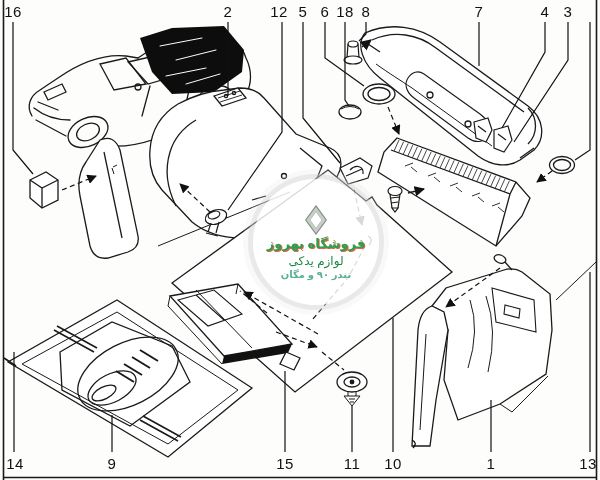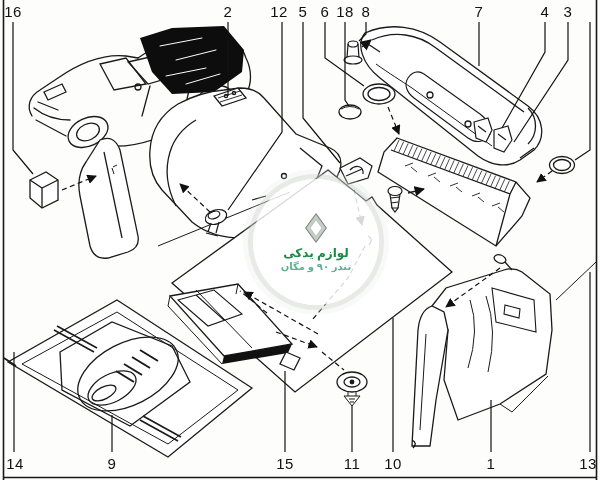--- a/index.html
+++ b/index.html
@@ -13,21 +13,21 @@
   #wm{position:absolute;left:253px;top:179px;width:126px;height:126px;border-radius:50%;
       background:rgba(255,255,255,.84);
       box-shadow:0 0 0 5px rgba(205,210,205,.38),0 0 0 10px rgba(225,228,225,.22);
       display:flex;flex-direction:column;align-items:center;justify-content:center;
       text-align:center;z-index:5;}
   #wm .store{direction:rtl;font-size:13px;font-weight:bold;color:#2f9e4c;
       text-shadow:1px 1px 0 rgba(211,76,40,.85);margin-top:1px;}
   #wm .banner{margin-top:2px;background:#34a257;border-radius:8px;padding:1px 7px;
       color:#fff;font-size:12.5px;font-weight:bold;font-style:italic;
       text-shadow:0 1px 1px rgba(0,0,0,.4);}
-  #wm .l1{direction:rtl;font-size:12px;font-weight:bold;color:#1d8a44;margin-top:3px;}
+  #wm .l1{direction:rtl;font-size:12px;font-weight:normal;color:#1d8a44;margin-top:3px;}
   #wm .l2{direction:rtl;font-size:10px;font-weight:bold;color:#5ab191;margin-top:1px;}
 </style>
 </head>
 <body>
 
 <div id="stage">
 
   <svg id="art" viewBox="0 0 600 480">
     <defs>
       <marker id="ah" viewBox="0 0 10 10" refX="9" refY="5" markerWidth="8" markerHeight="8" orient="auto-start-reverse">
@@ -218,20 +218,21 @@
       <path d="M368 236 q6 3 1 9"></path>
       <path d="M412 440 q6 3 1 8"></path>
     </g>
   </svg>
 
   <div id="wm">
     <svg width="24" height="30" viewBox="0 0 24 32">
       <path d="M12 1 L23 16 L12 31 L1 16 Z" fill="#c9cec9" stroke="#7e8a80" stroke-width="1.2"></path>
       <path d="M12 7 L18.5 16 L12 25 L5.5 16 Z" fill="#ffffff" stroke="#9fb4a4" stroke-width="0.8"></path>
     </svg>
+    <div class="store">فروشگاه بهروز</div>
     <div class="l1">لوازم یدکی</div>
     <div class="l2">تندر ۹۰ و مگان</div>
   </div>
 
   <span class="co top" style="left:13px">16</span>
   <span class="co top" style="left:228px">2</span>
   <span class="co top" style="left:279px">12</span>
   <span class="co top" style="left:303px">5</span>
   <span class="co top" style="left:325px">6</span>
   <span class="co top" style="left:345px">18</span>

